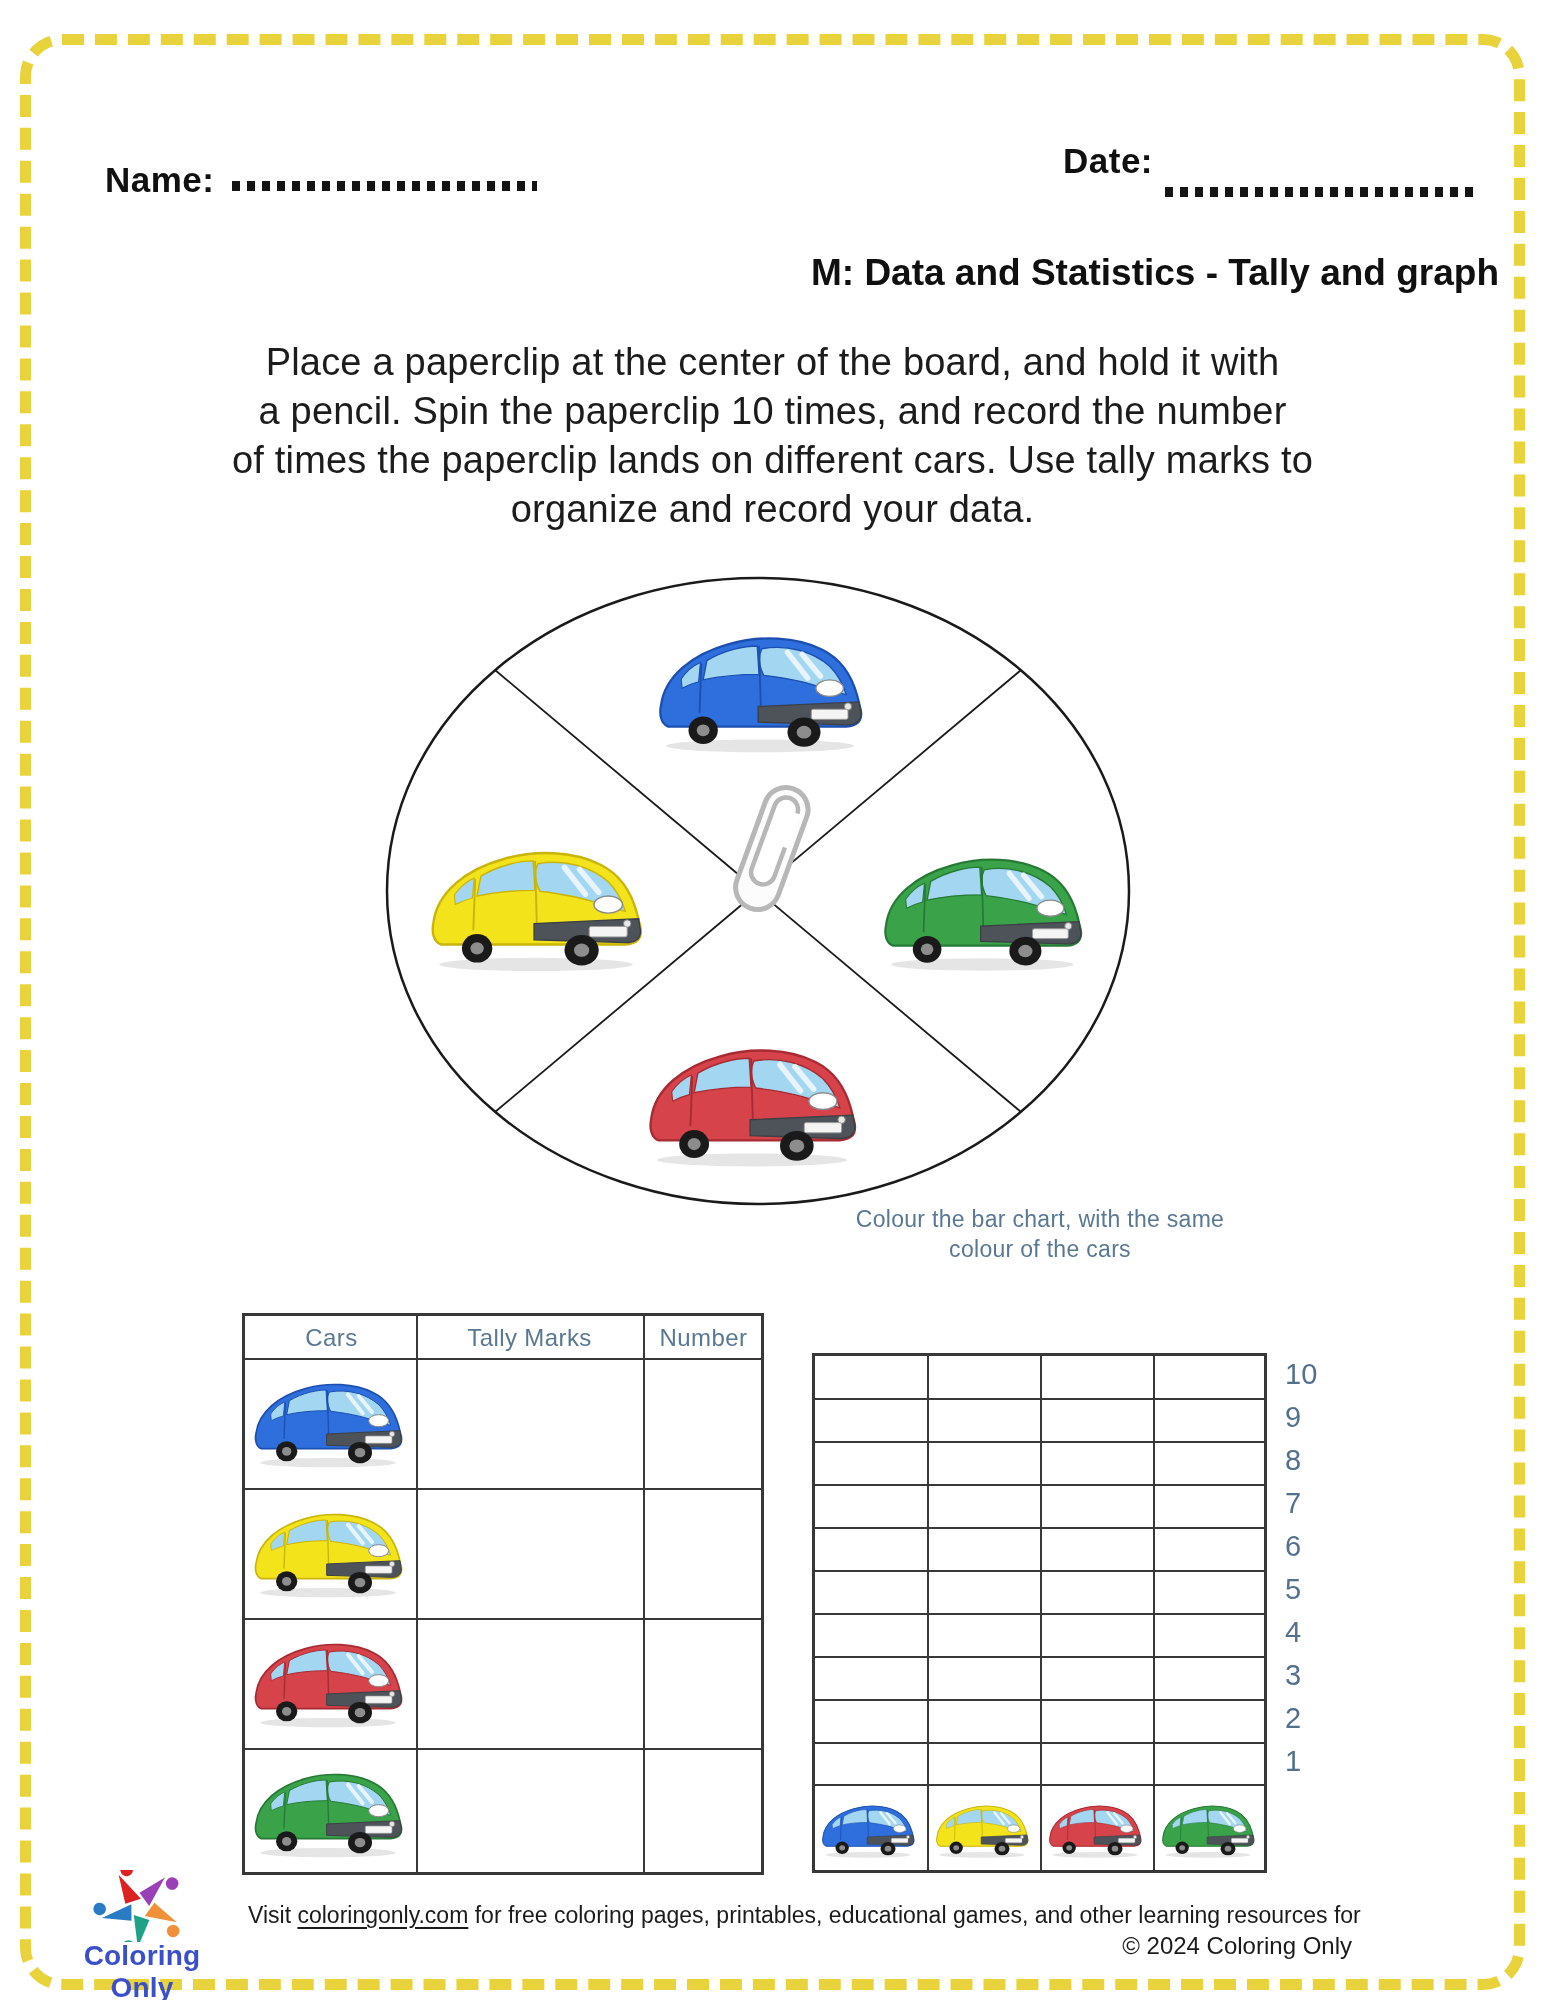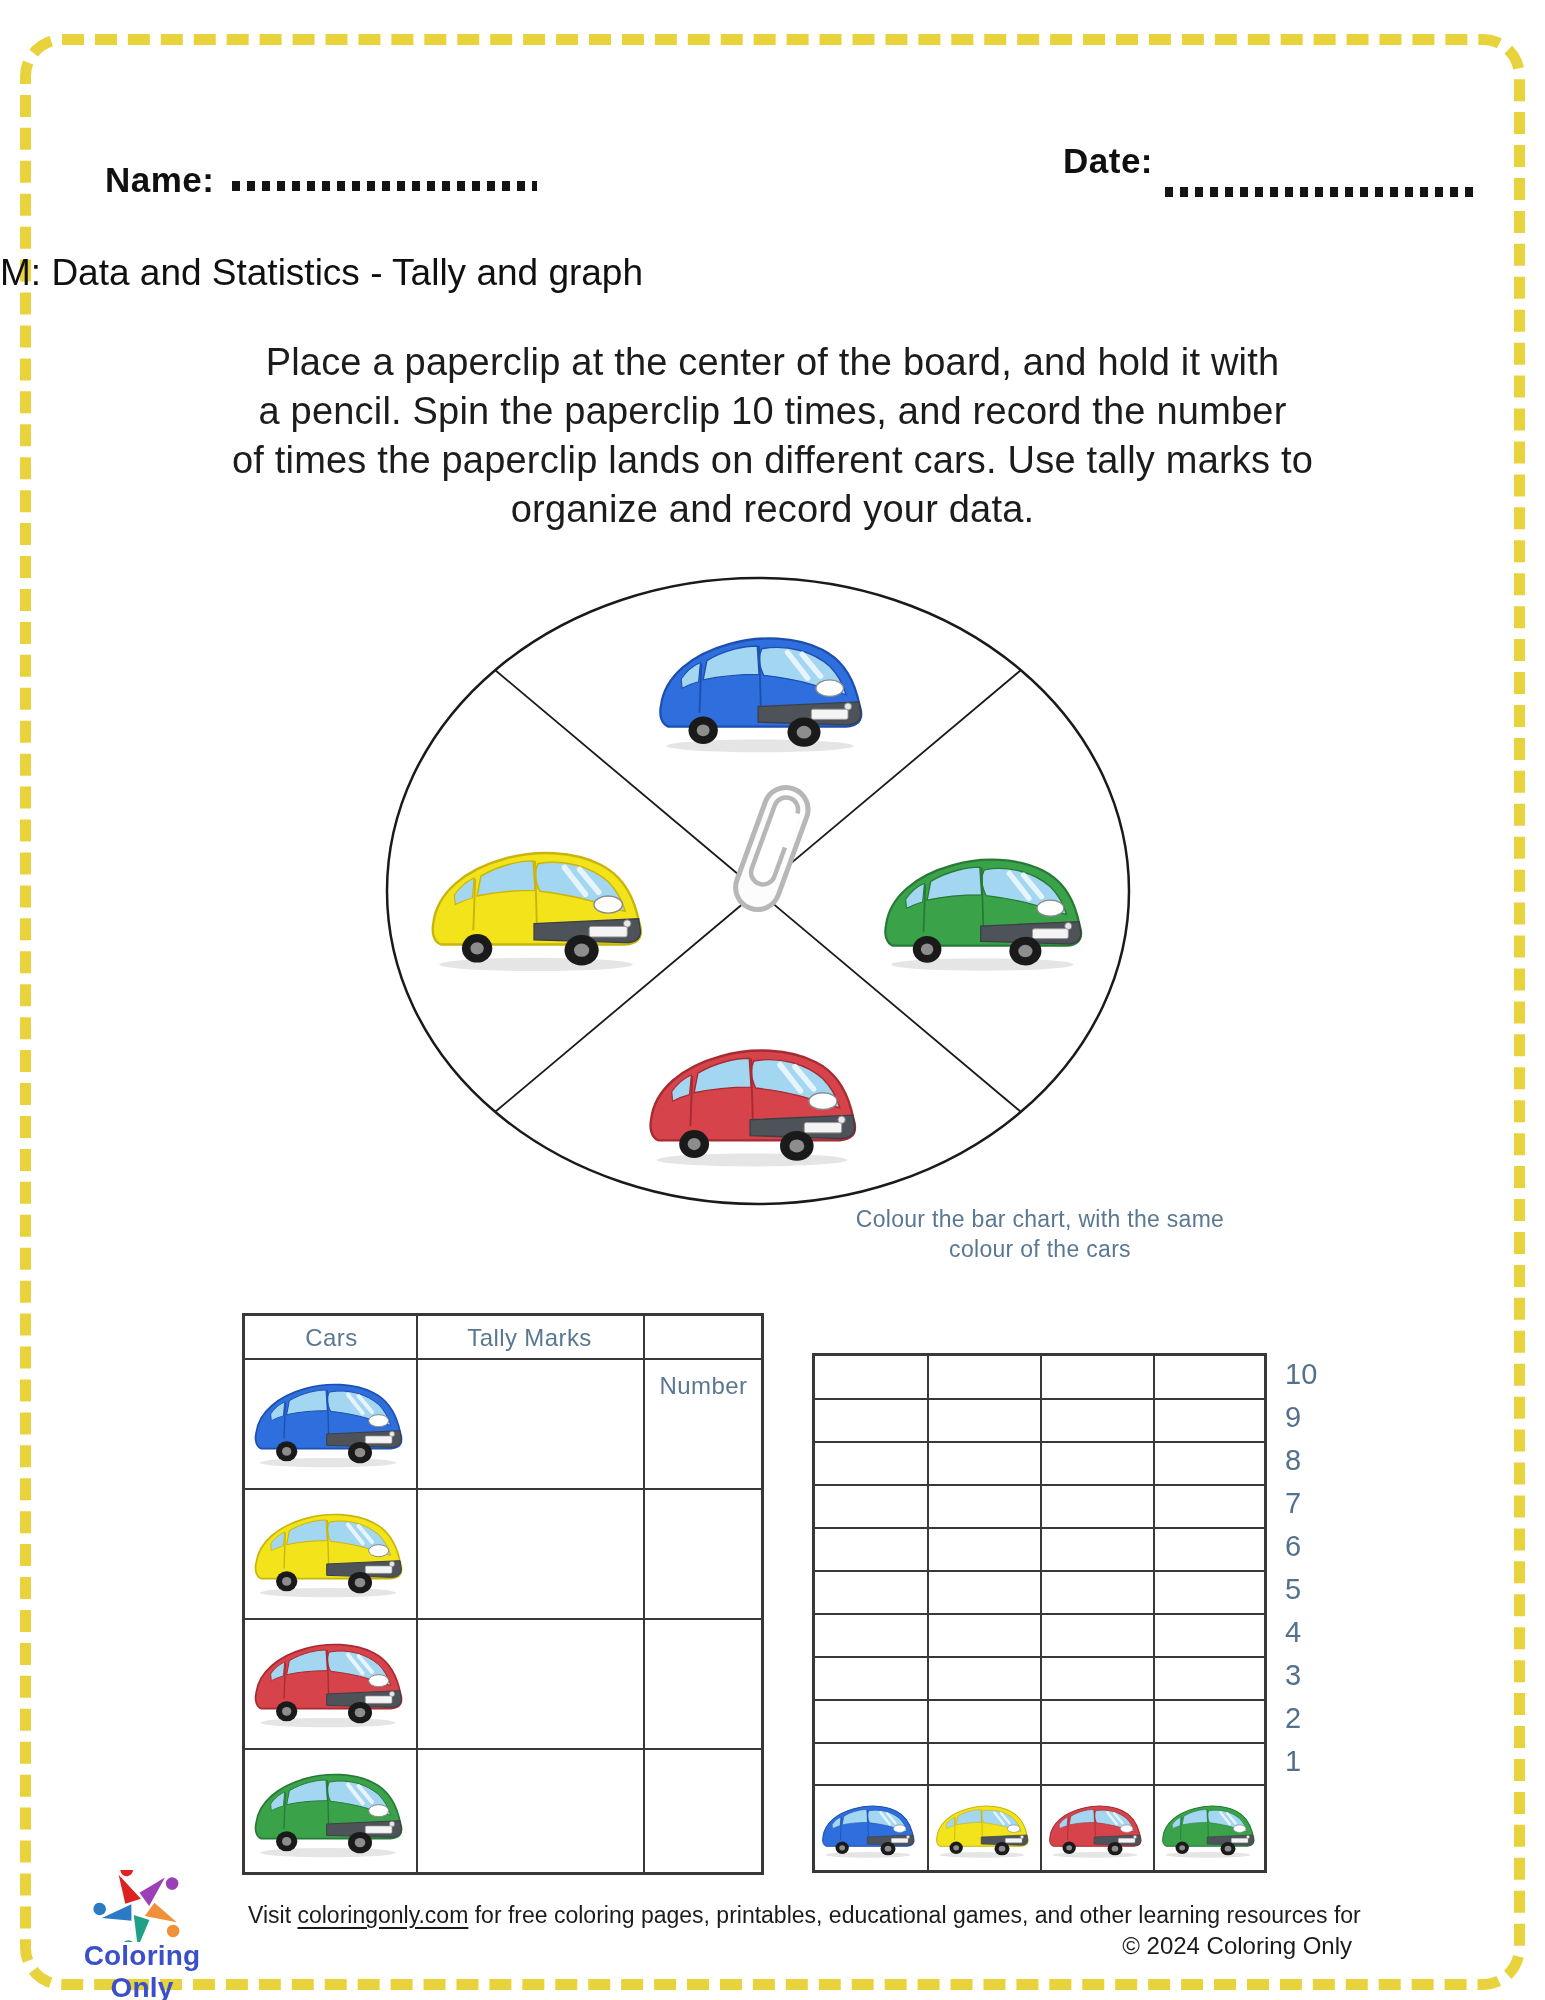--- a/index.html
+++ b/index.html
@@ -10,21 +10,21 @@
   }
   .abs{position:absolute;}
   
   .page-border{
     position:absolute;left:20px;top:34px;right:20px;bottom:10px;
     border:11px dashed #e9d33c;border-radius:42px;pointer-events:none;
   }
   
   .blank-label{font-weight:bold;font-size:35px;color:#101010;letter-spacing:.5px;}
   .dotline{height:10px;background:repeating-linear-gradient(90deg,#141414 0 8px,transparent 8px 15px);}
-  .doc-title{left:0;width:1499px;text-align:left;font-weight:normal;font-size:37px;color:#101010;}
+  .doc-title{left:0;width:1499px;text-align:right;font-weight:bold;font-size:37px;color:#101010;}
   .instructions{left:0;width:1545px;text-align:center;font-size:38px;line-height:49px;color:#1c1c1c;letter-spacing:.2px;}
   
   .spinner-svg{left:378px;top:566px;}
   
   .car{position:absolute;display:block;line-height:0;}
   
   .frame{position:absolute;border:3px solid #383838;box-sizing:border-box;background:transparent;}
   .vline{position:absolute;top:0;bottom:0;width:2px;background:#383838;}
   .hline{position:absolute;left:0;right:0;height:2px;background:#383838;}
   .th{position:absolute;font-size:24px;color:#5a7892;text-align:center;letter-spacing:.4px;}
@@ -140,21 +140,21 @@
 
   <div class="frame" style="left:242px;top:1313px;width:522px;height:562px;">
     <div class="vline" style="left:171px;"></div>
     <div class="vline" style="left:398px;"></div>
     <div class="hline" style="top:42px;"></div>
     <div class="hline" style="top:172px;"></div>
     <div class="hline" style="top:302px;"></div>
     <div class="hline" style="top:432px;"></div>
     <div class="th" style="left:1px;width:171px;top:8px;">Cars</div>
     <div class="th" style="left:171px;width:227px;top:8px;">Tally Marks</div>
-    <div class="th" style="left:398px;width:121px;top:8px;margin-top:48px;">Number</div>
+    <div class="th" style="left:398px;width:121px;top:8px;">Number</div>
   </div>
   <span class="car" style="left:248px;top:1372px;"><svg viewBox="0 0 240 150" width="160" height="100" xmlns="http://www.w3.org/2000/svg">
   <ellipse cx="120" cy="136" rx="102" ry="7" fill="rgba(0,0,0,0.10)"></ellipse>
   <path d="M20,115 C12,112 10,102 12,92 C16,60 46,36 86,25 C120,15 160,17 188,31 C208,41 220,59 226,81 L230,97 C232,109 226,114 214,115 Z" fill="#2e6fdd" stroke="#1d4fb0" stroke-width="2.5"></path>
   <path d="M122,30 C150,25 178,33 196,49 C205,58 211,70 214,80 L197,76 C171,65 141,61 124,59 C118,47 118,38 122,30 Z" fill="#a3d6f0" stroke="#1d4fb0" stroke-width="1.5"></path>
   <path d="M150,34 L172,62 M166,36 L186,60" stroke="#ffffff" stroke-width="6" stroke-linecap="round" opacity="0.75"></path>
   <path d="M62,43 C82,31 104,27 117,27 L119,58 C96,58 76,60 58,64 Z" fill="#a3d6f0" stroke="#1d4fb0" stroke-width="1.5"></path>
   <path d="M34,63 C40,54 48,48 55,45 L53,66 C45,68 39,71 35,73 Z" fill="#a3d6f0" stroke="#1d4fb0" stroke-width="1.2"></path>
   <path d="M119,27 L121,98 M56,46 L54,100" stroke="#1d4fb0" stroke-width="2" fill="none"></path>
   <path d="M118,93 L228,88 L230,101 C230,109 224,113 214,113 L118,110 Z" fill="#4e535a" stroke="#3c4046" stroke-width="1.5"></path>

